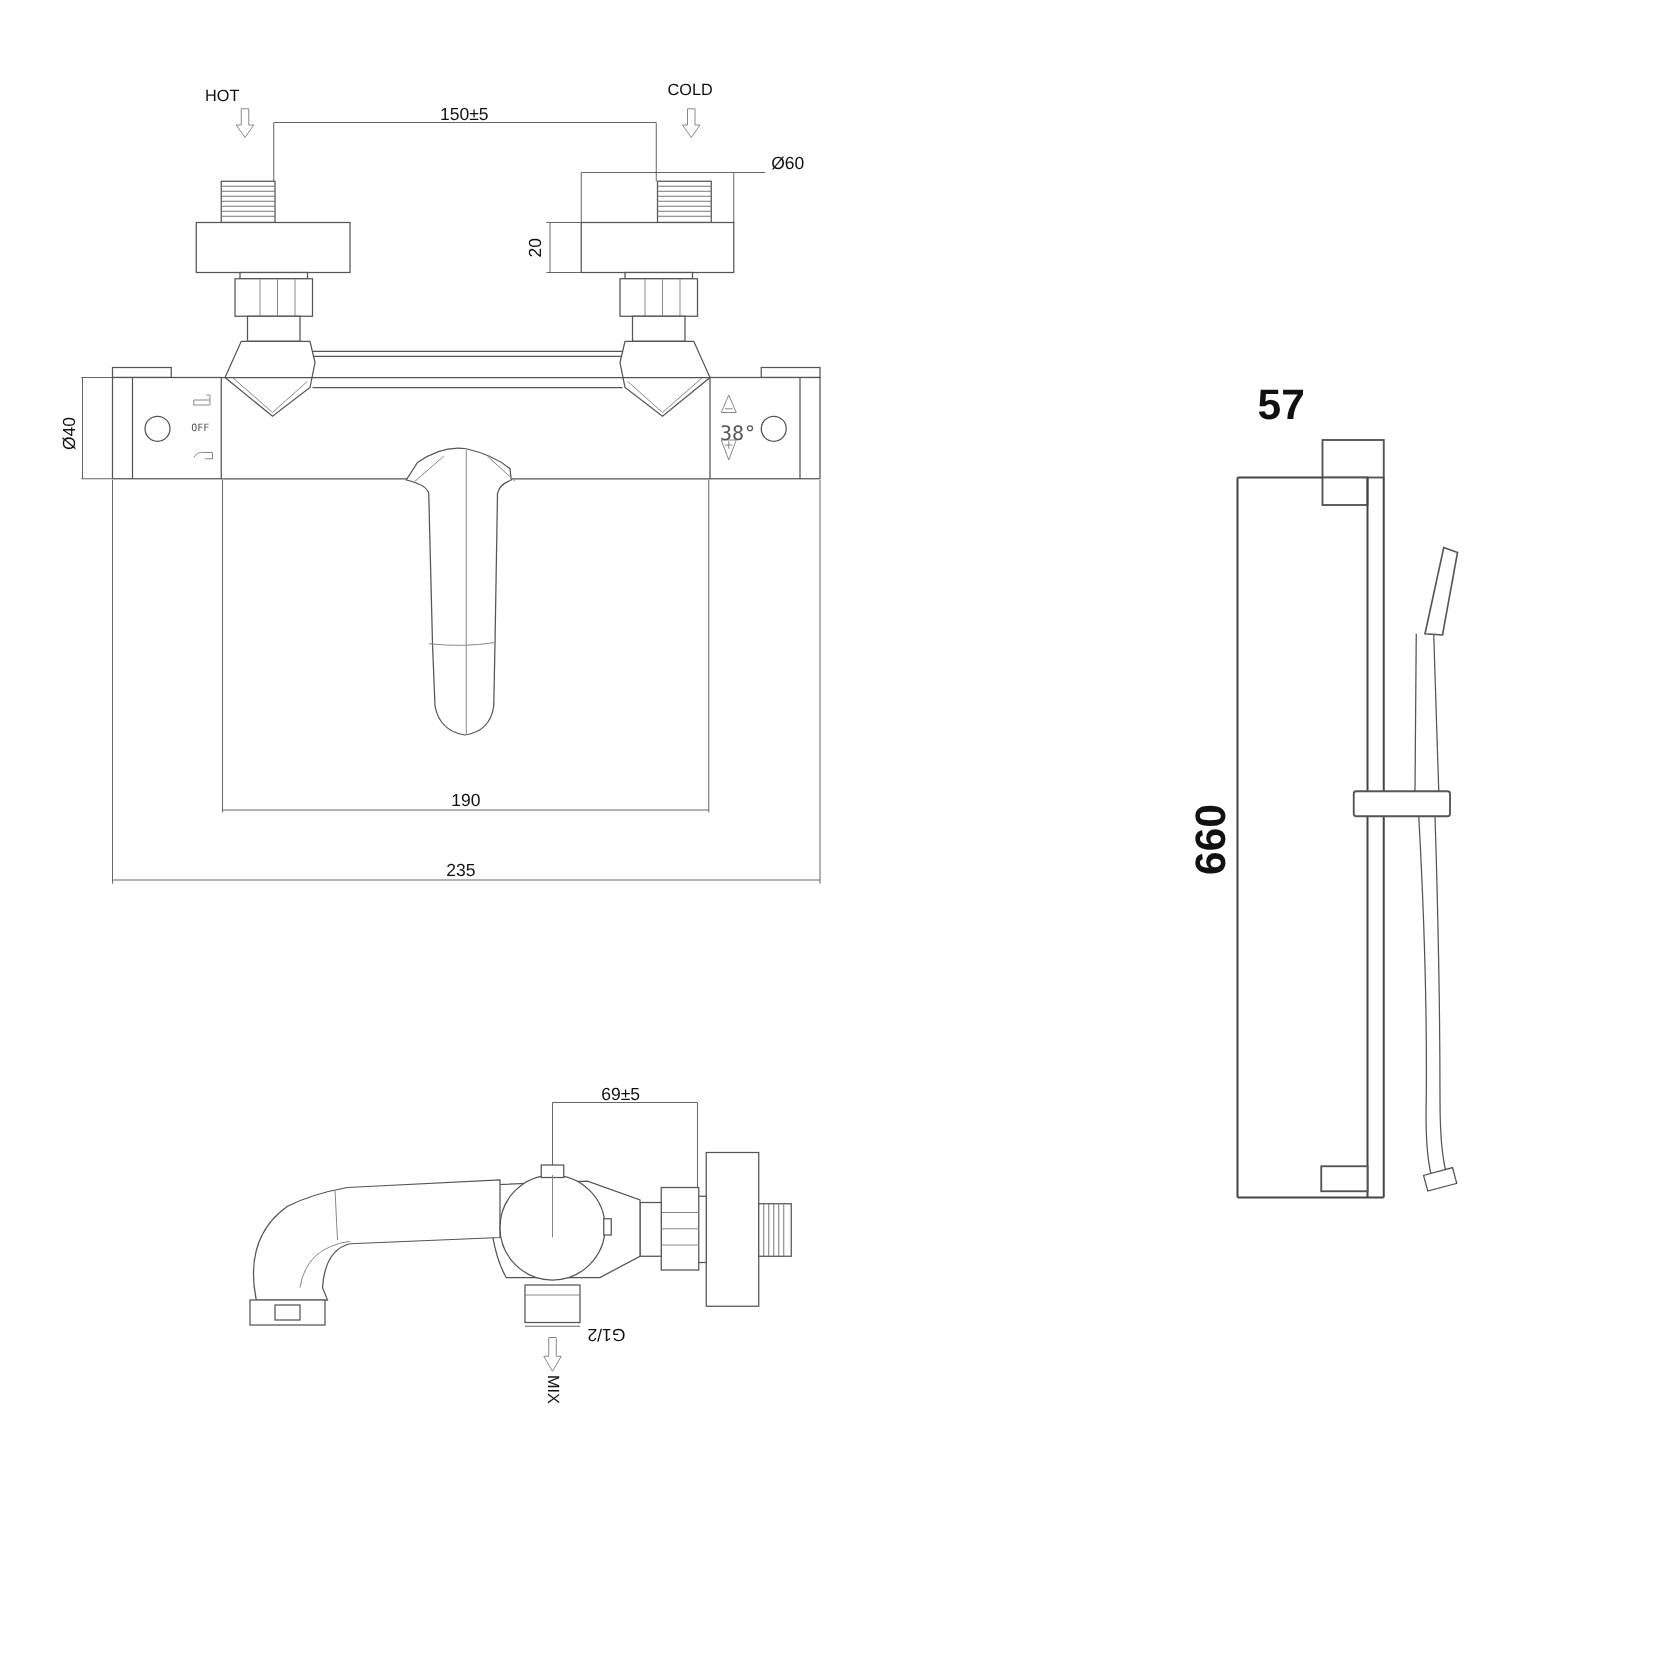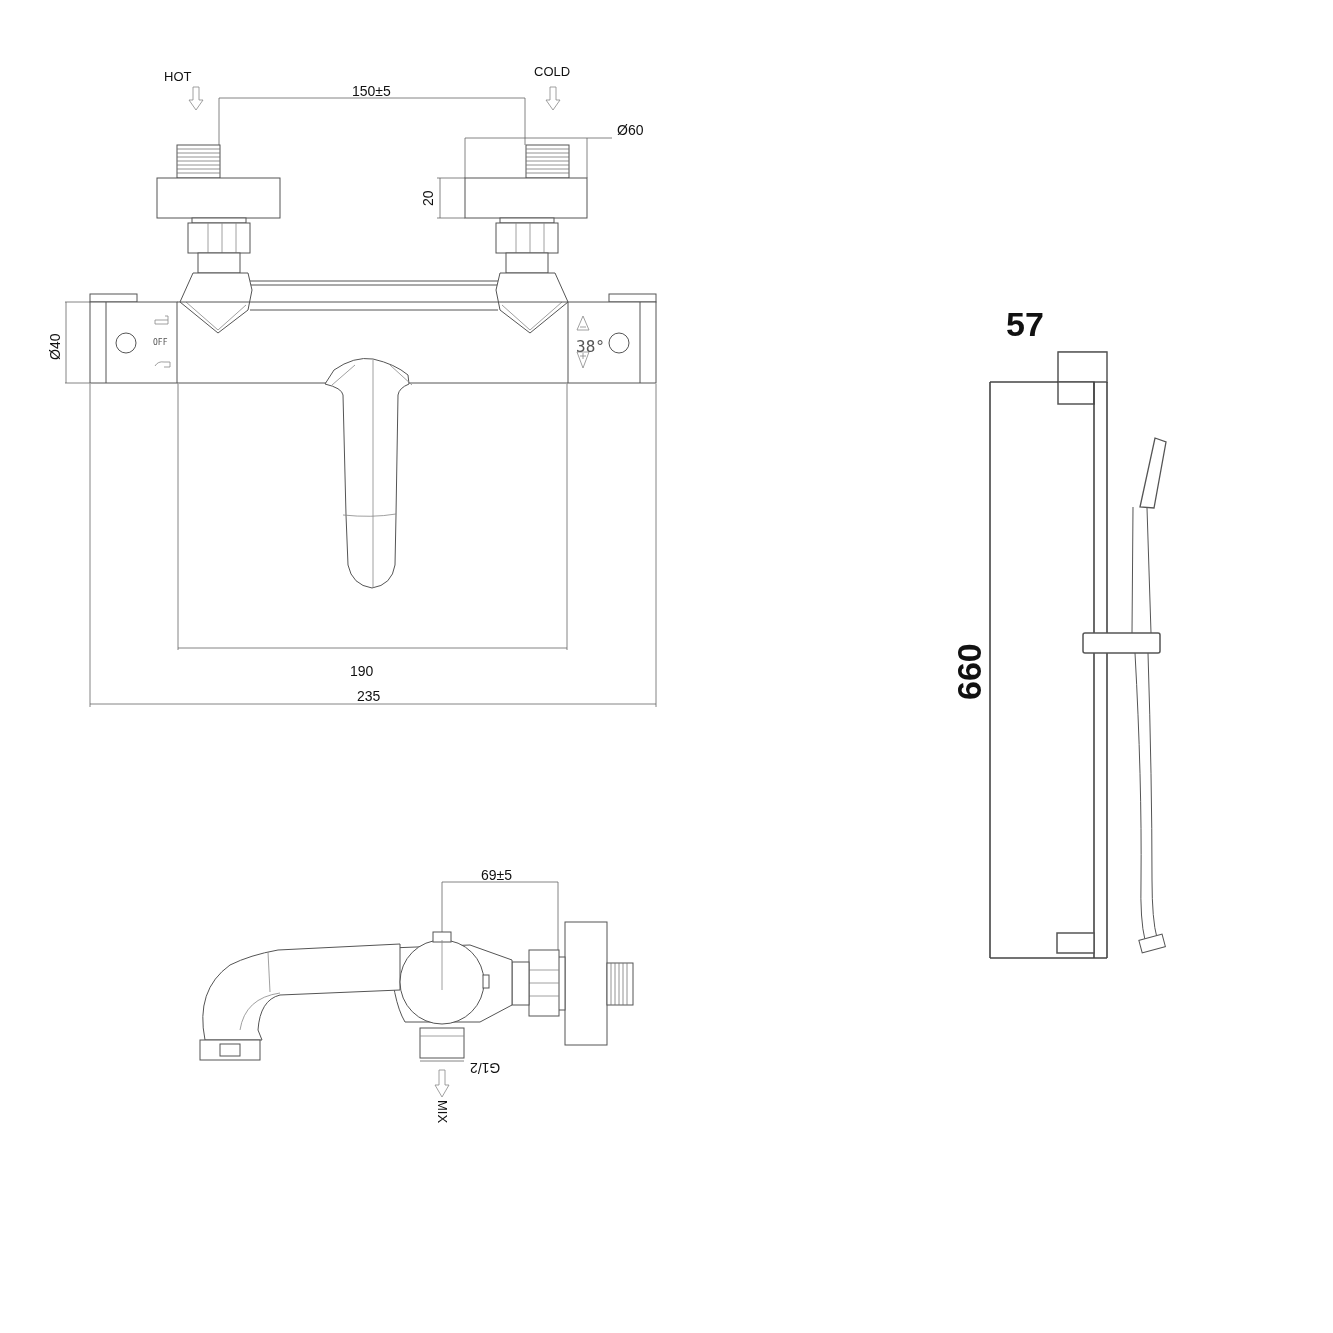--- a/index.html
+++ b/index.html
@@ -224,21 +224,21 @@
 </svg>
 
 <span class="lbl small" style="left:164px;top:69px;">HOT</span>
 <span class="lbl small" style="left:534px;top:64px;">COLD</span>
 <span class="lbl" style="left:352px;top:83px;text-align:right;">150±5</span>
 <span class="lbl" style="left:617px;top:122px;text-align:right;">Ø60</span>
 <span class="lbl" style="left:420px;top:190px;transform:rotate(-90deg);transform-origin:left top;display:inline-block;margin-top:16px;">20</span>
 <span class="lbl" style="left:47px;top:360px;transform:rotate(-90deg);transform-origin:left top;display:inline-block;">Ø40</span>
 <span class="lbl tiny" style="left:153px;top:338px;">OFF</span>
 <span class="lbl tiny" style="left:576px;top:337px;font-size:16px;">38°</span>
-<span class="lbl" style="left:350px;top:632px;margin-top:31px;">190</span>
+<span class="lbl" style="left:361px;top:632px;">190</span>
 <span class="lbl" style="left:357px;top:688px;">235</span>
 
 <span class="lbl" style="left:481px;top:867px;">69±5</span>
 <span class="lbl" style="left:470px;top:1060px;transform:rotate(180deg);display:inline-block;">G1/2</span>
 <span class="lbl small" style="left:436px;top:1100px;transform:rotate(90deg);transform-origin:left top;display:inline-block;margin-left:14px;">MIX</span>
 
 <span class="lbl big" style="left:1006px;top:305px;">57</span>
 <span class="lbl big" style="left:950px;top:700px;transform:rotate(-90deg);transform-origin:left top;display:inline-block;">660</span>
 
 </body></html>

